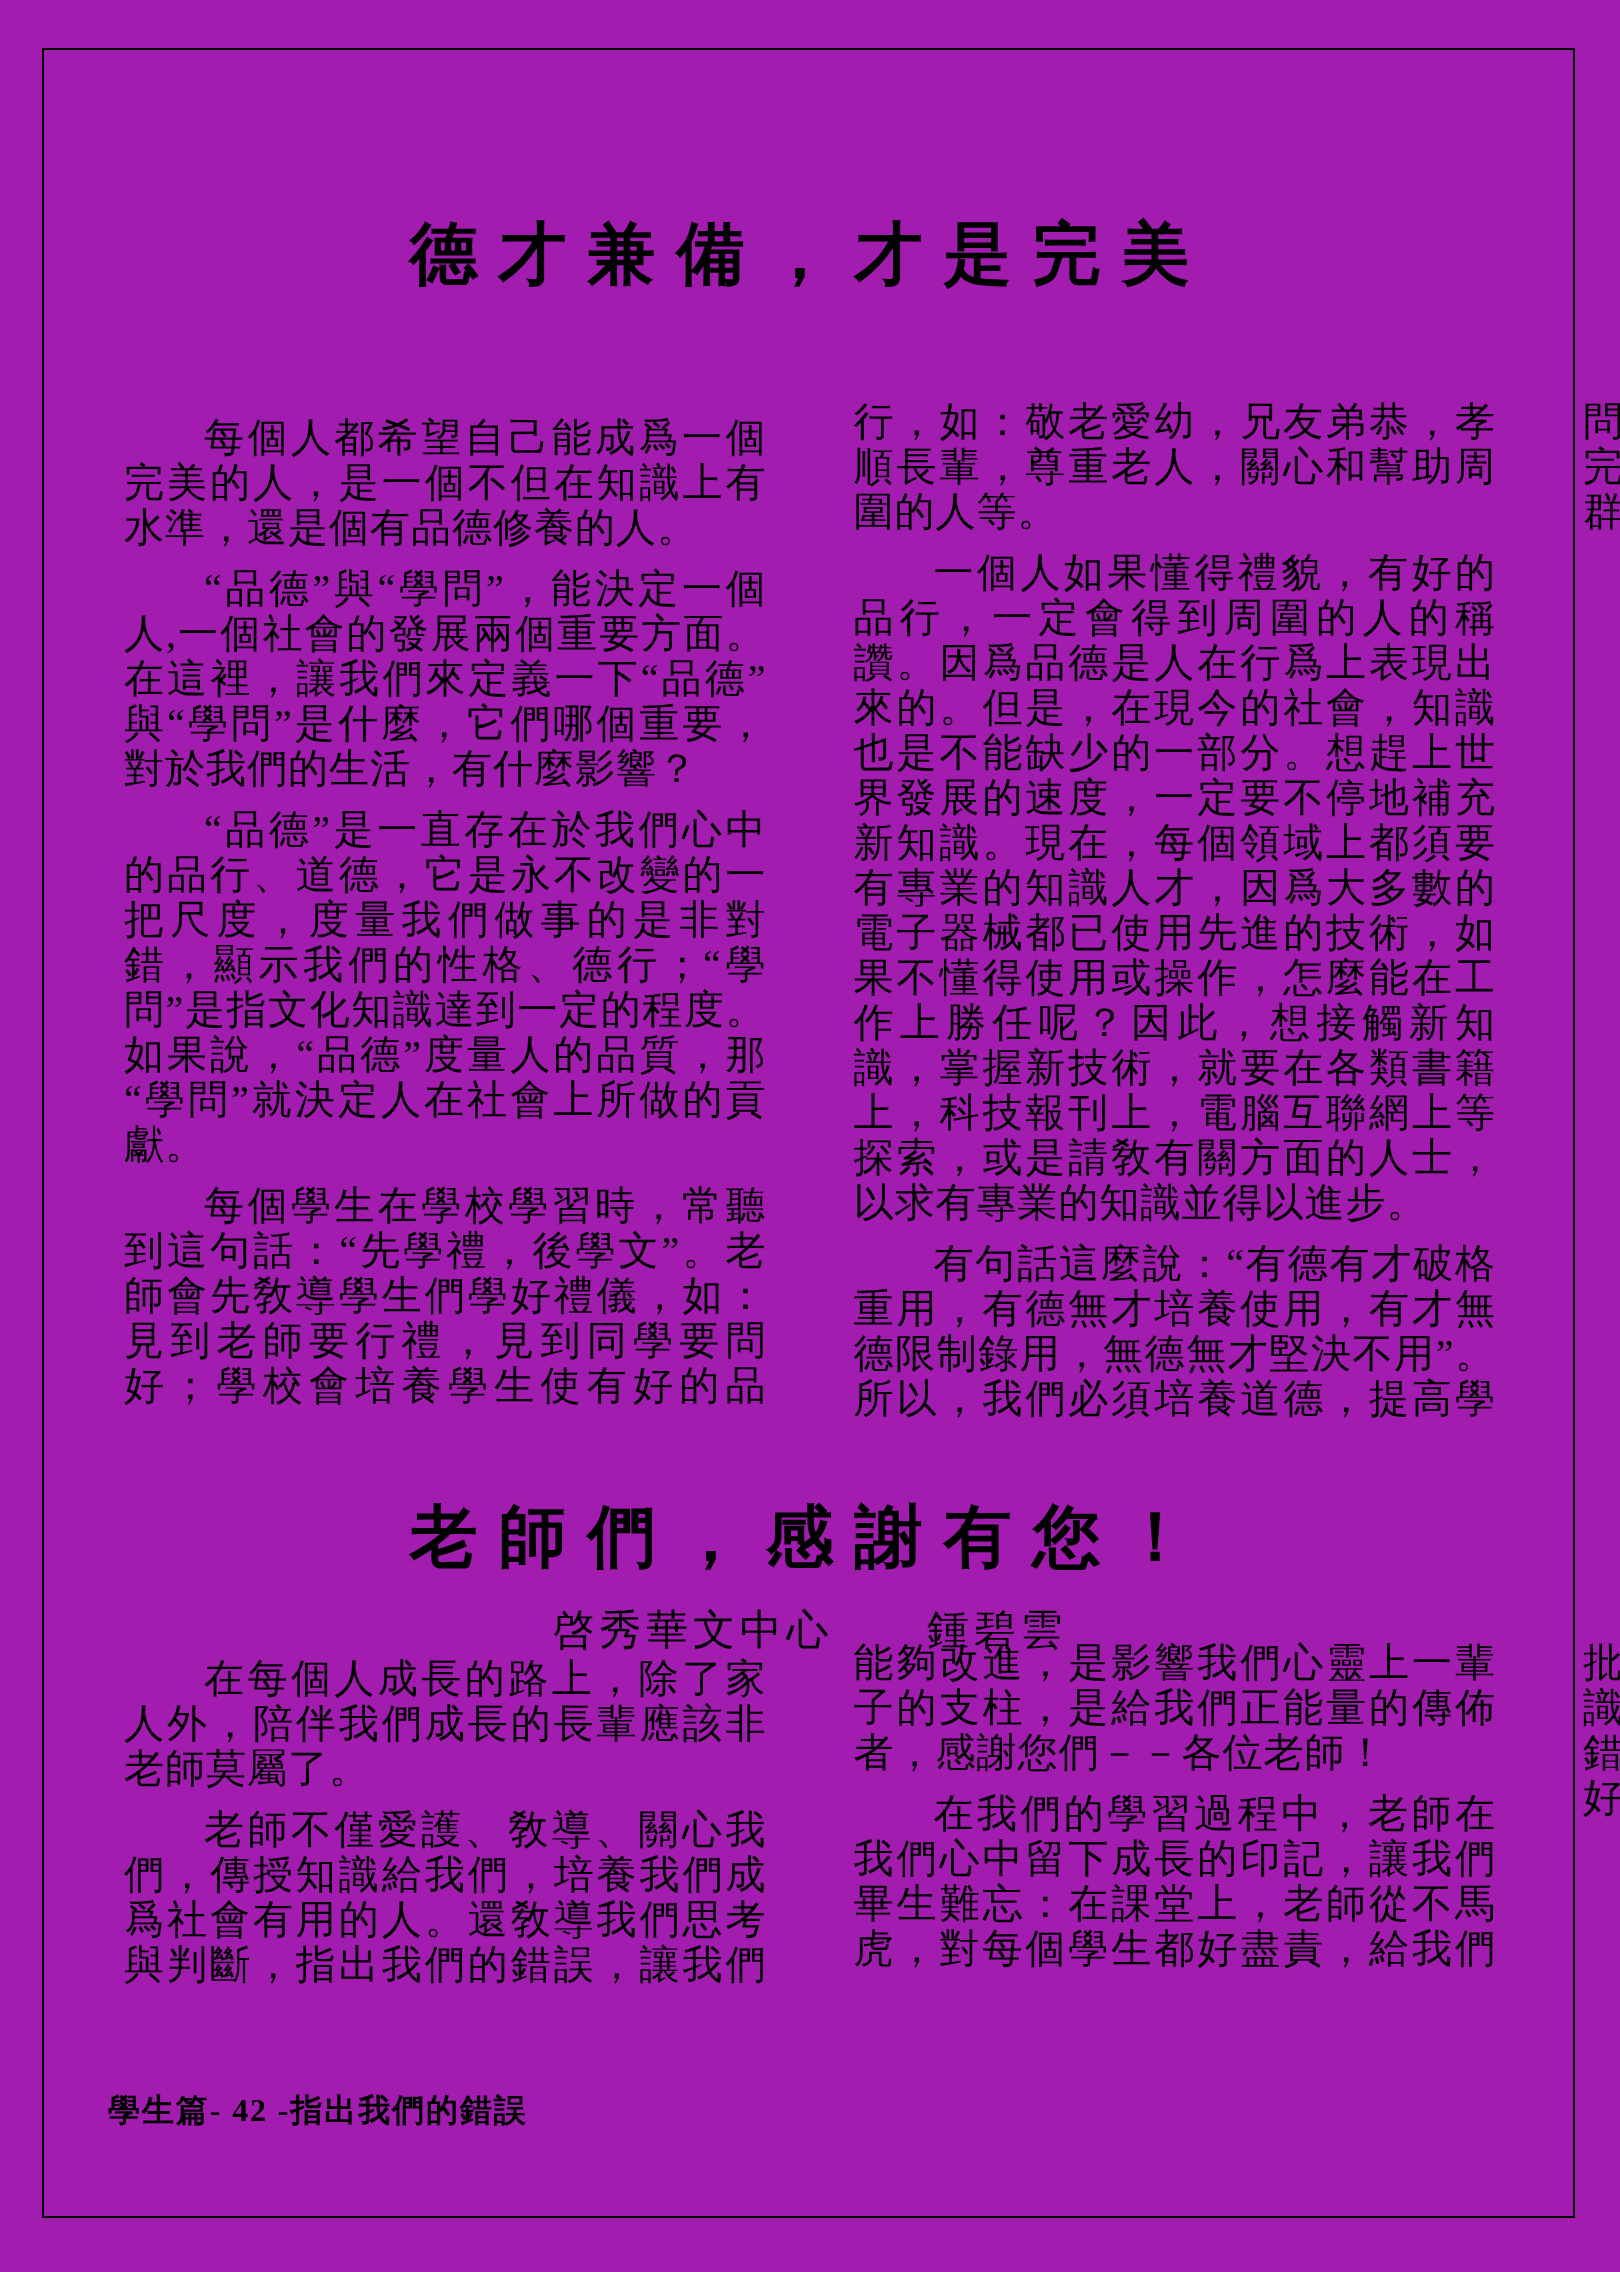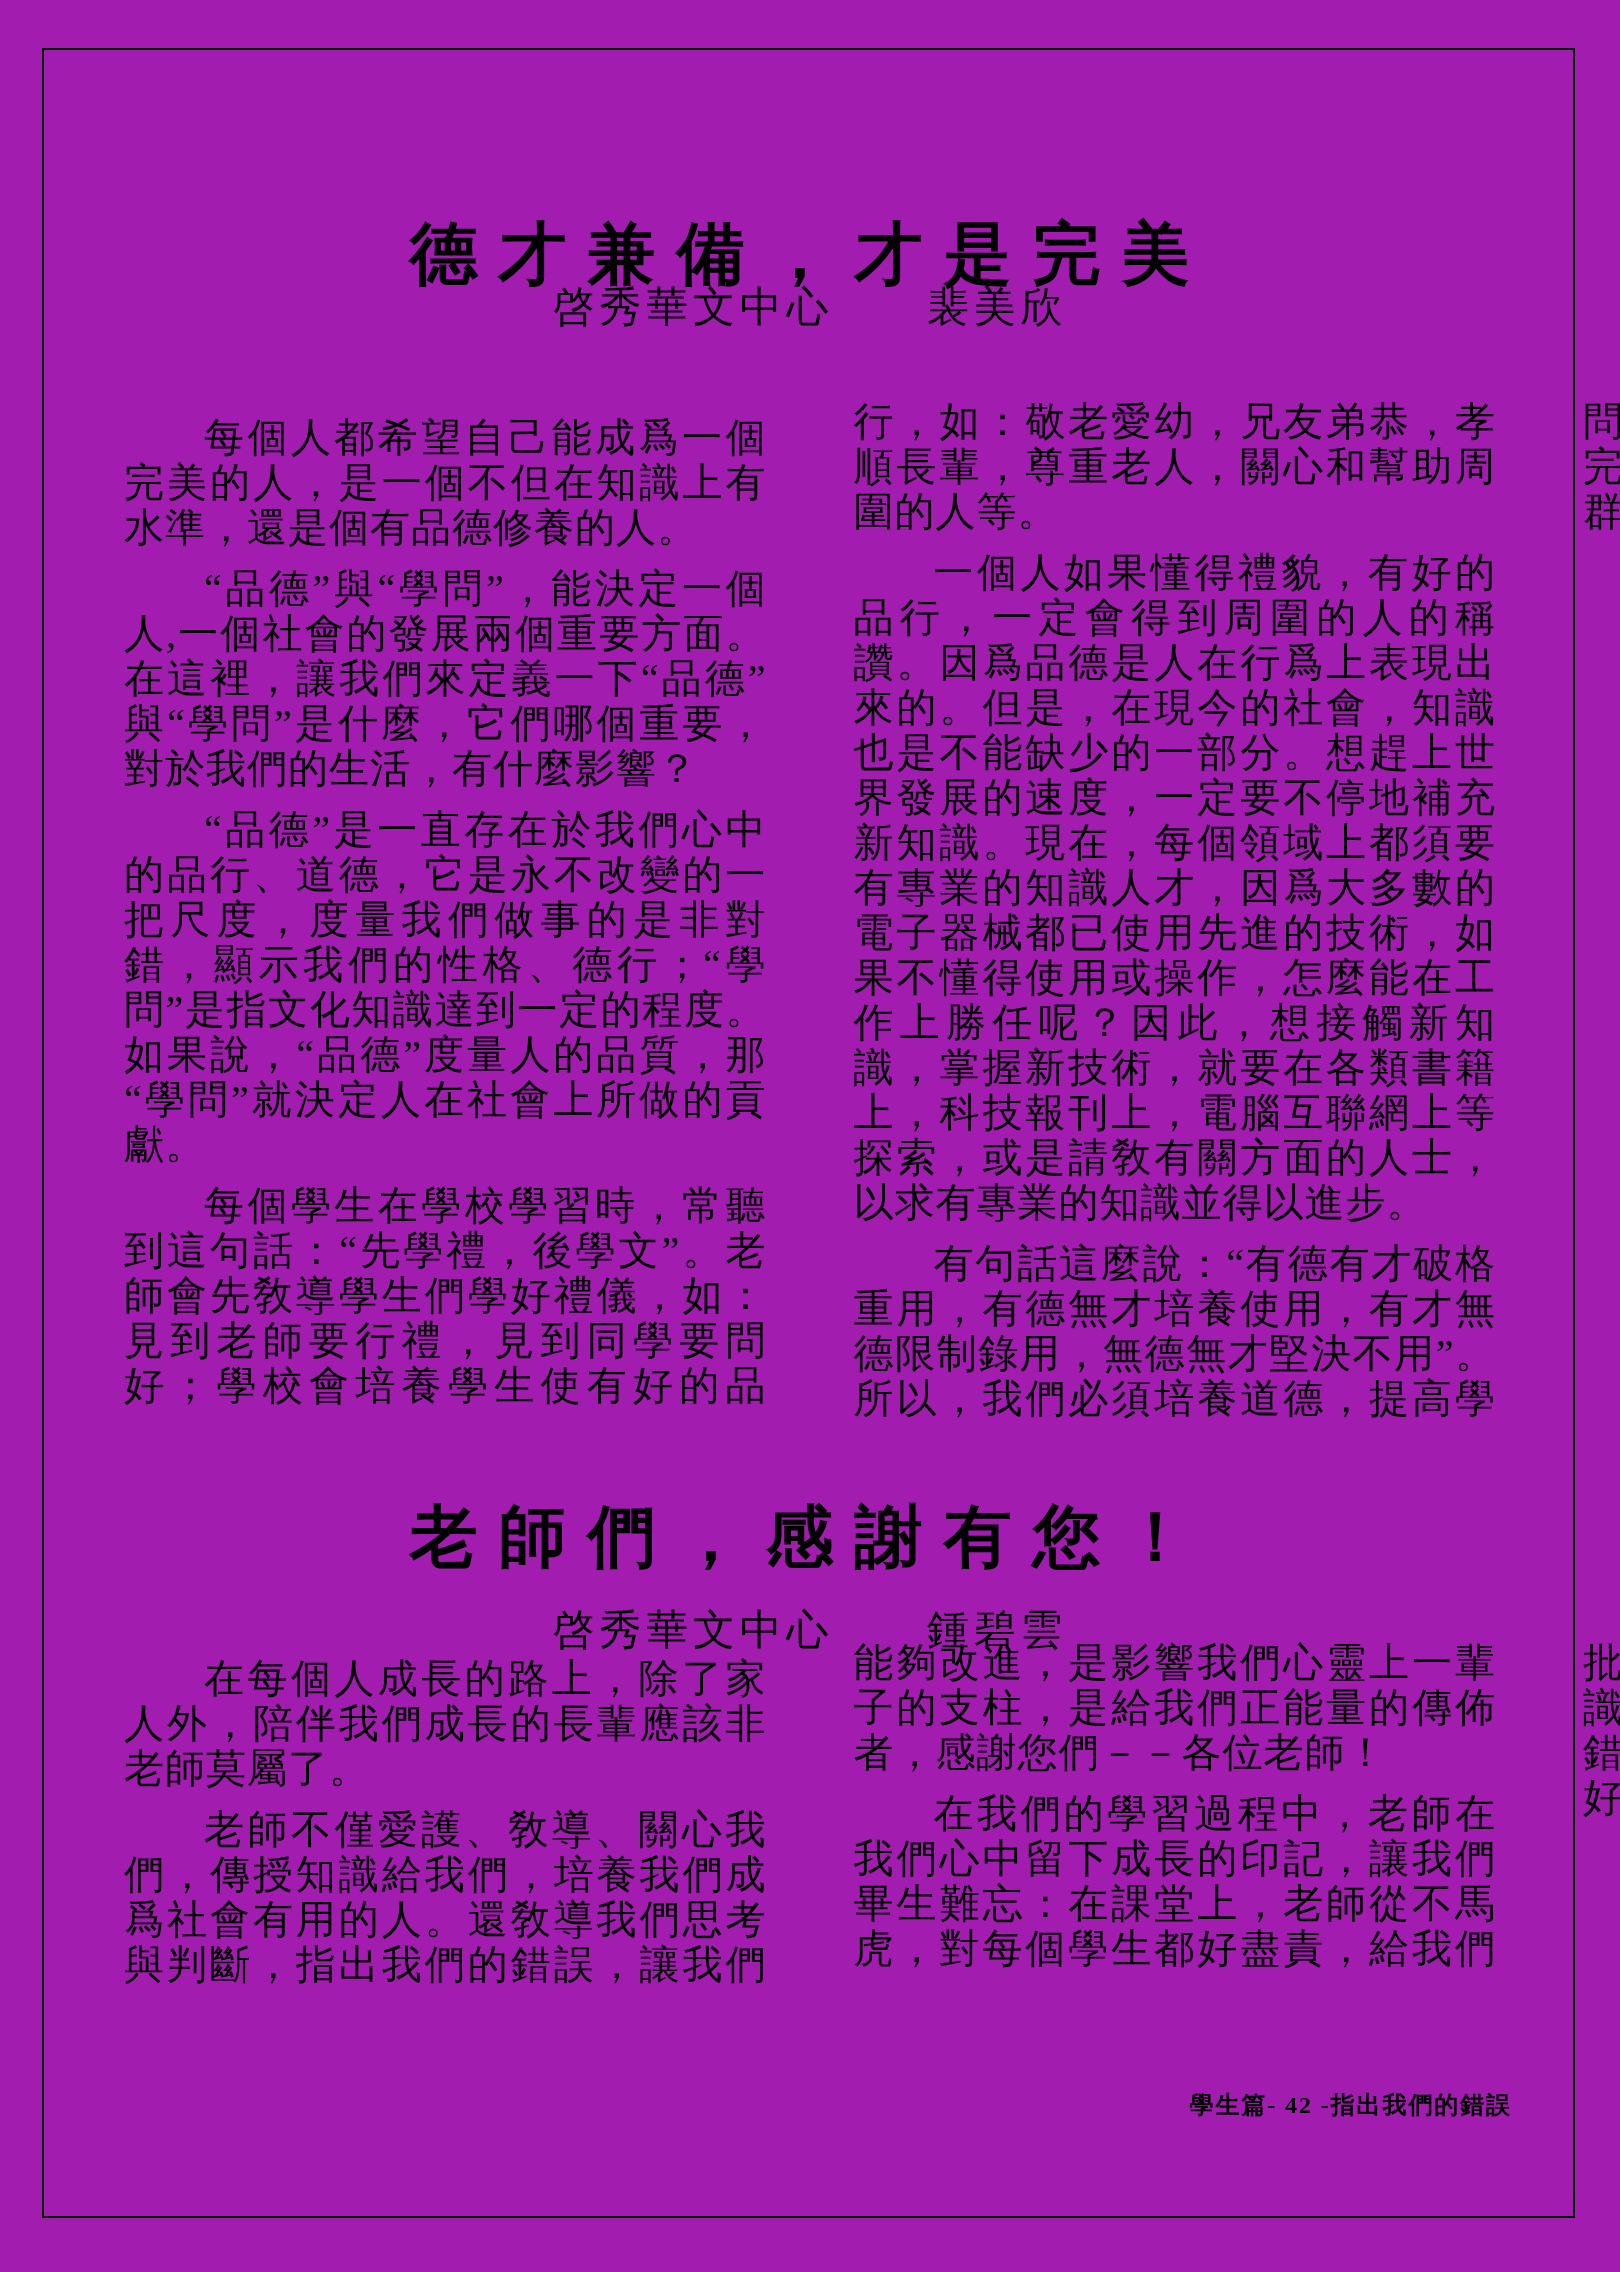--- a/index.html
+++ b/index.html
@@ -54,36 +54,35 @@
   .body-1{top:399px;height:1046px;}
   .body-2{top:1640px;height:363px;}
   .body-cols p{
     margin:16px;
     text-indent:2em;
     text-justify:inter-character;
   }
   .footer{
     top:2089px;
     display:flex;
-    justify-content:flex-end;
+    justify-content:flex-start;
     align-items:baseline;
-    font-size:24px;
+    font-size:32px;
     font-weight:bold;
     letter-spacing:1.9px;
   }
 </style>
 </head>
 <body>
 
 <div class="page">
   <div class="frame"></div>
 
   <h1 class="abs article-title">德才兼備，才是完美</h1>
 
-  <div class="abs byline">啓秀華文中心　　裴美欣</div>
 
   <div class="abs body-cols body-1">
     <p>每個人都希望自己能成爲一個完美的人，是一個不但在知識上有水準，還是個有品德修養的人。</p>
     <p>“品德”與“學問”，能決定一個人,一個社會的發展兩個重要方面。在這裡，讓我們來定義一下“品德”與“學問”是什麼，它們哪個重要，對於我們的生活，有什麼影響？</p>
     <p>“品德”是一直存在於我們心中的品行、道德，它是永不改變的一把尺度，度量我們做事的是非對錯，顯示我們的性格、德行；“學問”是指文化知識達到一定的程度。如果說，“品德”度量人的品質，那“學問”就決定人在社會上所做的貢獻。</p>
     <p>每個學生在學校學習時，常聽到這句話：“先學禮，後學文”。老師會先敎導學生們學好禮儀，如：見到老師要行禮，見到同學要問好；學校會培養學生使有好的品行，如：敬老愛幼，兄友弟恭，孝順長輩，尊重老人，關心和幫助周圍的人等。</p>
     <p>一個人如果懂得禮貌，有好的品行，一定會得到周圍的人的稱讚。因爲品德是人在行爲上表現出來的。但是，在現今的社會，知識也是不能缺少的一部分。想趕上世界發展的速度，一定要不停地補充新知識。現在，每個領域上都須要有專業的知識人才，因爲大多數的電子器械都已使用先進的技術，如果不懂得使用或操作，怎麼能在工作上勝任呢？因此，想接觸新知識，掌握新技術，就要在各類書籍上，科技報刊上，電腦互聯網上等探索，或是請敎有關方面的人士，以求有專業的知識並得以進步。</p>
     <p>有句話這麼說：“有德有才破格重用，有德無才培養使用，有才無德限制錄用，無德無才堅決不用”。所以，我們必須培養道德，提高學問，追求成爲一個有“品”有“德”的完美人才，以此貢獻社會，服務人群。</p>
   </div>
 

